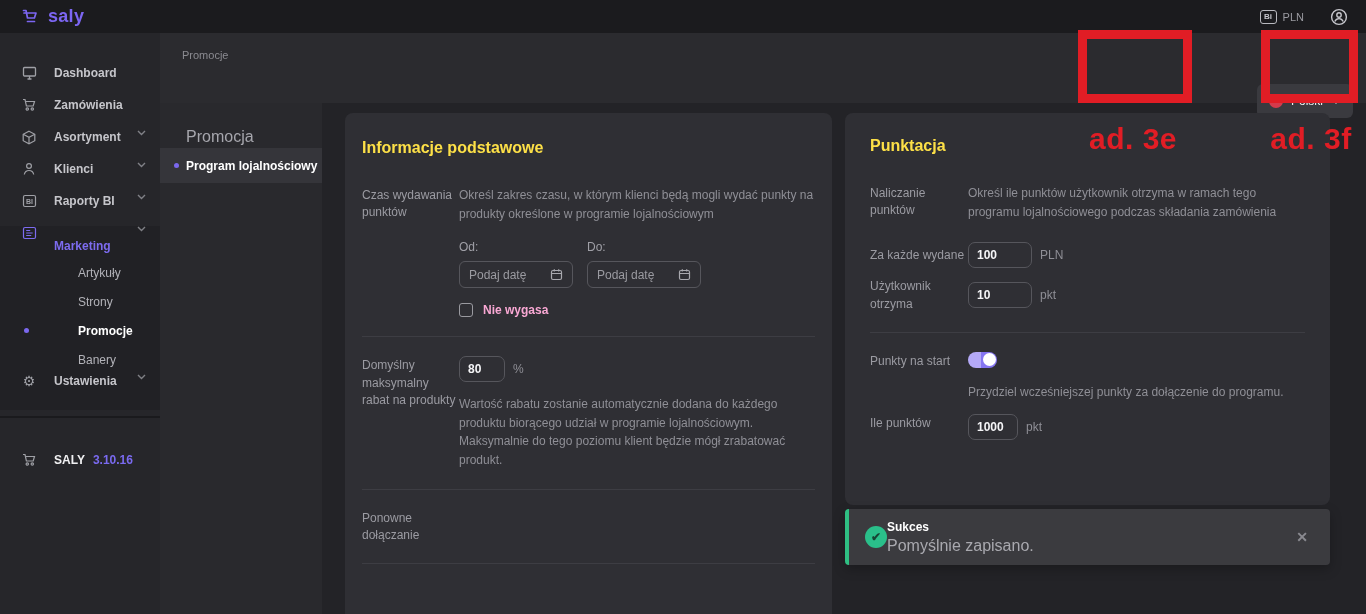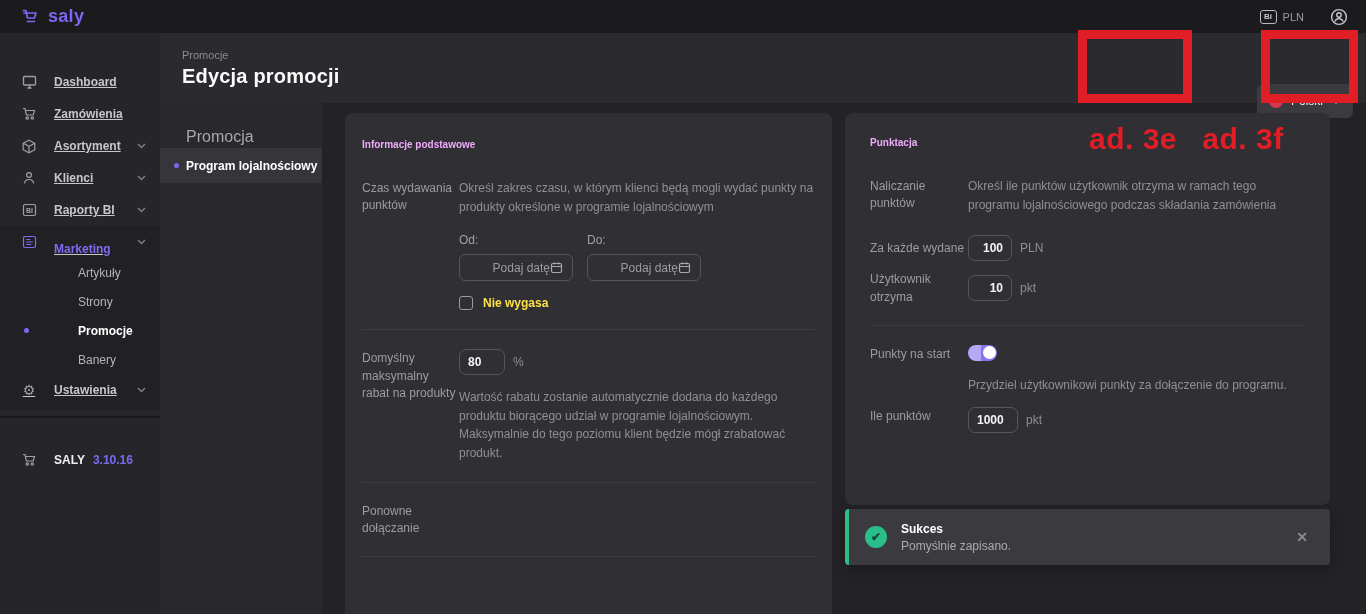--- a/index.html
+++ b/index.html
@@ -31,22 +31,22 @@
   .currency-code { font-size:11px; color:#9a9aa1; }
   .account-btn { width:18px; height:18px; cursor:pointer; margin-left:12px; }
 
   
   .sidebar {
     position:absolute; left:0; top:33px; width:160px; height:581px;
     background:#26262a;
   }
   .nav-list { padding-top:33px; }
   .nav-item {
-    height:32px; display:flex; align-items:center; padding:0 14px 0 21px;
-    color:#c6c6cb; cursor:pointer;text-decoration:underline;
+    height:32px; display:flex; padding:0 14px 0 21px;
+    color:#c6c6cb; cursor:pointer;
   }
   .nav-item .nav-icon { width:16px; margin-right:17px; display:flex; justify-content:center; }
   .nav-item .nav-label { flex:1; font-size:12px; font-weight:700; }
   .nav-chevron { opacity:.75; }
   .nav-group { background:#212125; padding-bottom:4px; }
   .nav-item.accent .nav-label { color:#7d6cf0;margin-top:13px; }
   .nav-child {
     height:29px; display:flex; align-items:center; padding-left:78px;
     color:#b3b3b9; cursor:pointer; position:relative; font-size:12px;
   }
@@ -85,21 +85,21 @@
 
   
   .anno-box { position:absolute; border:9px solid #e11d25; z-index:10; pointer-events:none; }
   .anno-box-e { left:1078px; top:30px; width:114px; height:73px; }
   .anno-box-f { left:1261px; top:30px; width:97px; height:73px; }
   .anno-label {
     position:absolute; z-index:10; color:#e11d25; font-size:30px; font-weight:800;
     letter-spacing:.5px; width:110px; text-align:center; pointer-events:none;
   }
   .anno-label-e { left:1078px; top:122px; }
-  .anno-label-f { left:1188px; top:122px; }
+  .anno-label-f { left:1256px; top:122px; }
 
   
   .subnav {
     position:absolute; left:160px; top:103px; width:162px; height:511px;
     background:#29292d;
   }
   .subnav-item-inactive {
     padding:25px 0 0 26px; color:#a6a6ad; font-size:16px; cursor:pointer; height:45px;
   }
   .subnav-item-active {
@@ -108,49 +108,49 @@
   }
   .subnav-item-active .child-dot {
     position:absolute; left:14px; width:5px; height:5px; border-radius:50%; background:#7b68ee;
   }
 
   
   .card { background:#2f2f34; position:absolute; }
   .main-card { left:345px; top:113px; width:487px; height:501px; border-radius:8px 8px 0 0; padding:26px 17px 0 17px; }
   .points-card { left:845px; top:113px; width:485px; height:392px; border-radius:8px; padding:24px 25px 0 25px; }
 
-  .card-title { font-size:10px; font-weight:700; color:#f0abfc; }
+  .card-title { font-size:16px; font-weight:700; color:#fde047; }
 
   .form-row { display:flex; align-items:flex-start; }
   .row-label { width:97px; flex-shrink:0; color:#9b9ba2; font-size:12px; line-height:1.45; padding-top:1px; }
   .row-content { flex:1; min-width:0; }
   .desc { color:#8f8f96; font-size:12px; line-height:1.55; max-width:356px; }
   .divider { border:none; border-top:1px solid #3d3d43; margin:19px 0; }
 
   .field-label { color:#a0a0a7; font-size:12px; margin-bottom:7px; }
   .date-group { margin-top:17px; display:flex; gap:14px; }
   .date-input {
     width:114px; height:27px; border:1px solid #56565c; border-radius:6px;
     display:flex; align-items:center; padding:0 9px; cursor:text; background:transparent;
   }
-  .date-input .placeholder { flex:1; color:#9b9ba1; font-size:12px;text-align:right; }
+  .date-input .placeholder { flex:1; color:#9b9ba1; font-size:12px; }
 
   .check-row { margin-top:15px; display:flex; align-items:center; gap:10px; cursor:pointer; }
   .checkbox {
     width:14px; height:14px; border:1.5px solid #9a9aa0; border-radius:3px; background:transparent;
   }
-  .check-label { color:#fde047; font-weight:700; font-size:12px; }
+  .check-label { color:#f9a8d4; font-weight:700; font-size:12px; }
 
   .unit-input-row { display:flex; align-items:center; gap:8px; }
   .num-input {
     height:26px; border:1px solid #56565c; border-radius:7px; background:transparent;
     color:#f5f5f7; font-weight:700; font-size:12px; padding:0 8px;
     font-family:"Liberation Sans",sans-serif; outline:none;
   }
-  .w46 { width:46px; } .w48 { width:44px;text-align:right; } .w50 { width:50px; }
+  .w46 { width:46px; } .w48 { width:64px; } .w50 { width:50px; }
   .unit { color:#8f8f96; font-size:12px; }
 
   .toggle { width:29px; height:16px; border-radius:9px; position:relative; cursor:pointer; }
   .toggle.off { background:#4a4a50; }
   .toggle.off .knob { left:2px; background:#d9d9dd; }
   .toggle.on { background:linear-gradient(90deg,#b4a9f7 0 46%, #8575f1 46% 100%); }
   .toggle.on .knob { right:1px; background:#ffffff; }
   .knob { position:absolute; top:1.5px; width:13px; height:13px; border-radius:50%; }
 
   
@@ -167,23 +167,23 @@
     position:absolute; left:845px; top:509px; width:485px; height:56px;
     background:#3b3b3f; border-left:4px solid #2fbf83; border-radius:4px;
     display:flex; align-items:center; padding:0 22px 0 16px; z-index:5;
     box-shadow:0 4px 12px rgba(0,0,0,.25);
   }
   .toast-check {
     width:22px; height:22px; border-radius:50%; background:#2abf8a;
     color:#174434; font-size:12px; font-weight:700;
     display:flex; align-items:center; justify-content:center; flex-shrink:0;
   }
-  .toast-texts { margin-left:14px; flex:1; }
+  .toast-texts { margin-left:0; flex:1; }
   .toast-title { color:#ffffff; font-weight:700; font-size:12px; margin-bottom:3px; }
-  .toast-msg { color:#a9a9af; font-size:12px; }
+  .toast-msg { color:#a9a9af; font-size:16px; }
   .toast-close { color:#8a8a90; font-size:14px; font-weight:700; cursor:pointer; }
 </style>
 </head>
 <body>
 
 <div class="topbar">
   <div class="brand">
     <span>
       <svg width="22" height="17" viewBox="0 0 22 17" fill="none" stroke="#7c66f2" stroke-width="1.7" stroke-linecap="round" stroke-linejoin="round">
         <path d="M2 5h12l-1.6 5H5.5L4 2.5H1.5"></path>
@@ -322,21 +322,20 @@
           </svg>
       </span>
       <span class="footer-brand">SALY</span>
       <span class="footer-version">3.10.16</span>
     </div>
   </div>
 </div>
 
 <div class="header">
   <div class="breadcrumb">Promocje</div>
-  <div class="page-title">Edycja promocji</div>
 
   <div class="lang-btn">
     <span class="flag"></span>
     <span class="lang-label">Polski</span>
     <span>
       <svg width="10" height="7" viewBox="0 0 10 7" fill="none" stroke="#c4c4ca" stroke-width="1.5">
           <path d="M1 1l4 4 4-4"></path>
         </svg>
     </span>
   </div>
@@ -452,21 +451,21 @@
   </div>
 
   <hr class="divider">
 
   <div class="form-row pc-row4">
     <div class="row-label">Punkty na start</div>
     <div class="row-content">
       <div class="toggle on">
           <span class="knob"></span>
         </div>
-      <div class="desc" style="margin-top:15px;">Przydziel użytkownikowi punkty za dołączenie do programu.</div>
+      <div class="desc" style="margin-top:15px;">Przydziel wcześniejszej punkty za dołączenie do programu.</div>
     </div>
   </div>
 
   <div class="form-row pc-row5">
     <div class="row-label">Ile punktów</div>
     <div class="row-content">
       <div class="unit-input-row">
         <input class="num-input w50" value="1000" style="">
         <span class="unit">pkt</span>
       </div>

